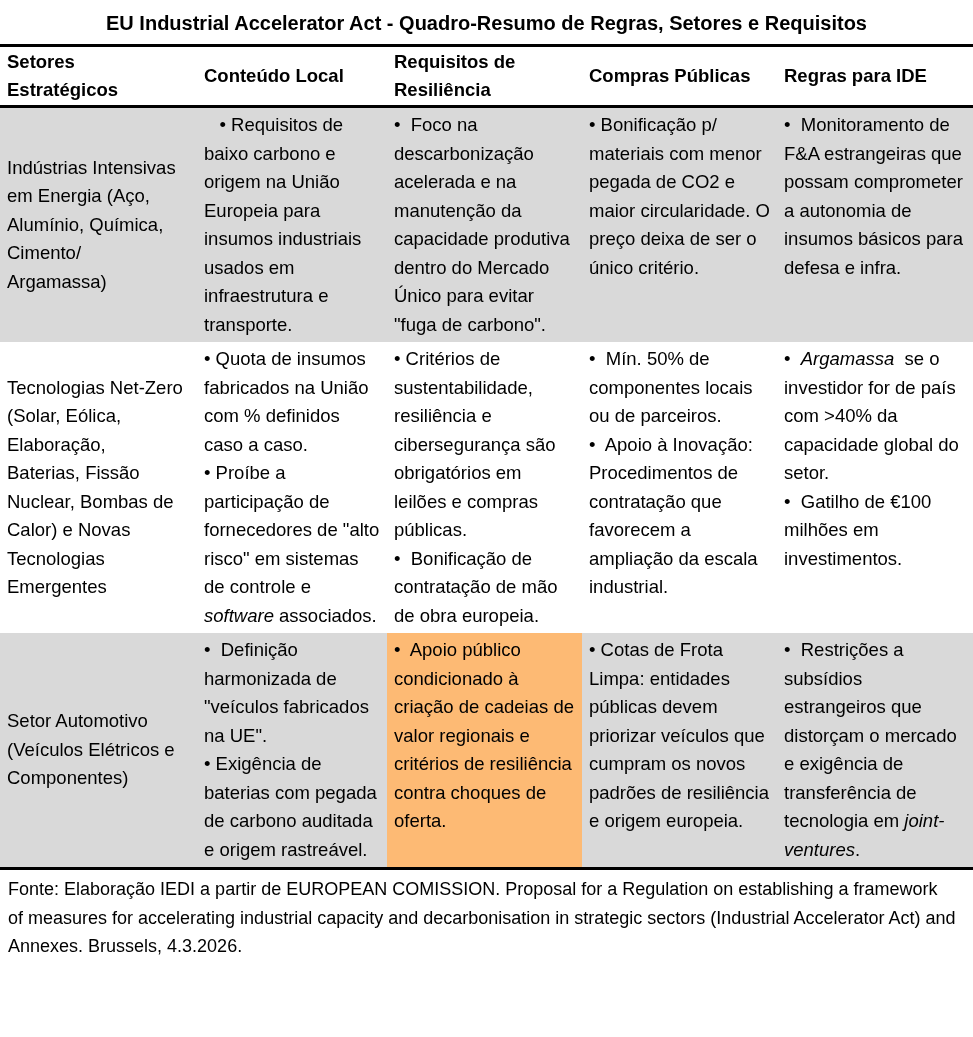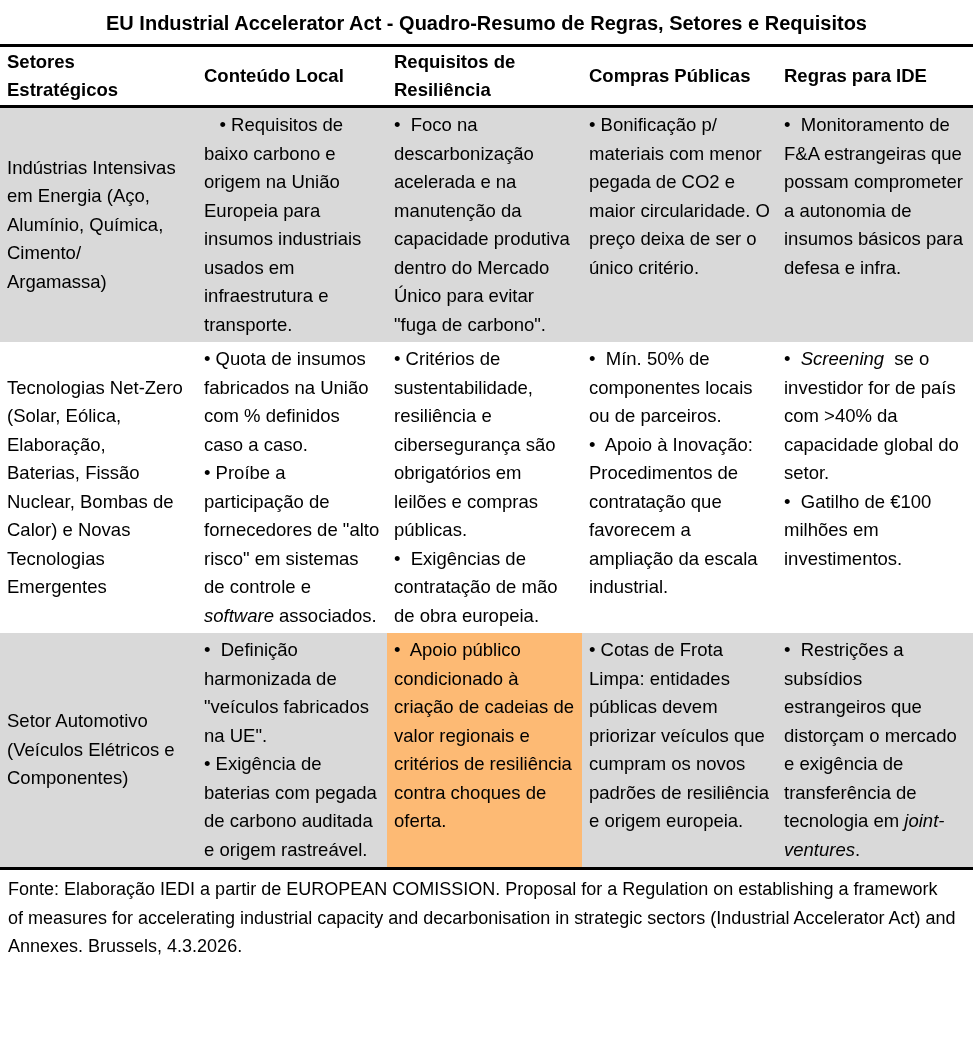--- a/index.html
+++ b/index.html
@@ -97,28 +97,28 @@
           </td>
         </tr>
         <tr>
           <td class="sector-cell">Tecnologias Net-Zero (Solar, Eólica, Elaboração, Baterias, Fissão Nuclear, Bombas de Calor) e Novas Tecnologias Emergentes</td>
           <td>
             <div class="para">• Quota de insumos fabricados na União com % definidos caso a caso.</div>
             <div class="para">• Proíbe a participação de fornecedores de "alto risco" em sistemas de controle e <i>software</i> associados.</div>
           </td>
           <td>
             <div class="para">• Critérios de sustentabilidade, resiliência e cibersegurança são obrigatórios em leilões e compras públicas.</div>
-            <div class="para">•  Exigências de contratação de mão de obra europeia.</div>
+            <div class="para">•  Bonificação de contratação de mão de obra europeia.</div>
           </td>
           <td>
             <div class="para">•  Mín. 50% de componentes locais ou de parceiros.</div>
             <div class="para">•  Apoio à Inovação: Procedimentos de contratação que favorecem a ampliação da escala industrial.</div>
           </td>
           <td>
-            <div class="para">•  <i>Screening</i>  se o investidor for de país com &gt;40% da capacidade global do setor.</div>
+            <div class="para">•  <i>Argamassa</i>  se o investidor for de país com &gt;40% da capacidade global do setor.</div>
             <div class="para">•  Gatilho de €100 milhões em investimentos.</div>
           </td>
         </tr>
         <tr>
           <td class="sector-cell" style="background: rgb(217, 217, 217);">Setor Automotivo (Veículos Elétricos e Componentes)</td>
           <td style="background: rgb(217, 217, 217);">
             <div class="para">•  Definição harmonizada de "veículos fabricados na UE".</div>
             <div class="para">• Exigência de baterias com pegada de carbono auditada e origem rastreável.</div>
           </td>
           <td style="background: #fdba74;">

